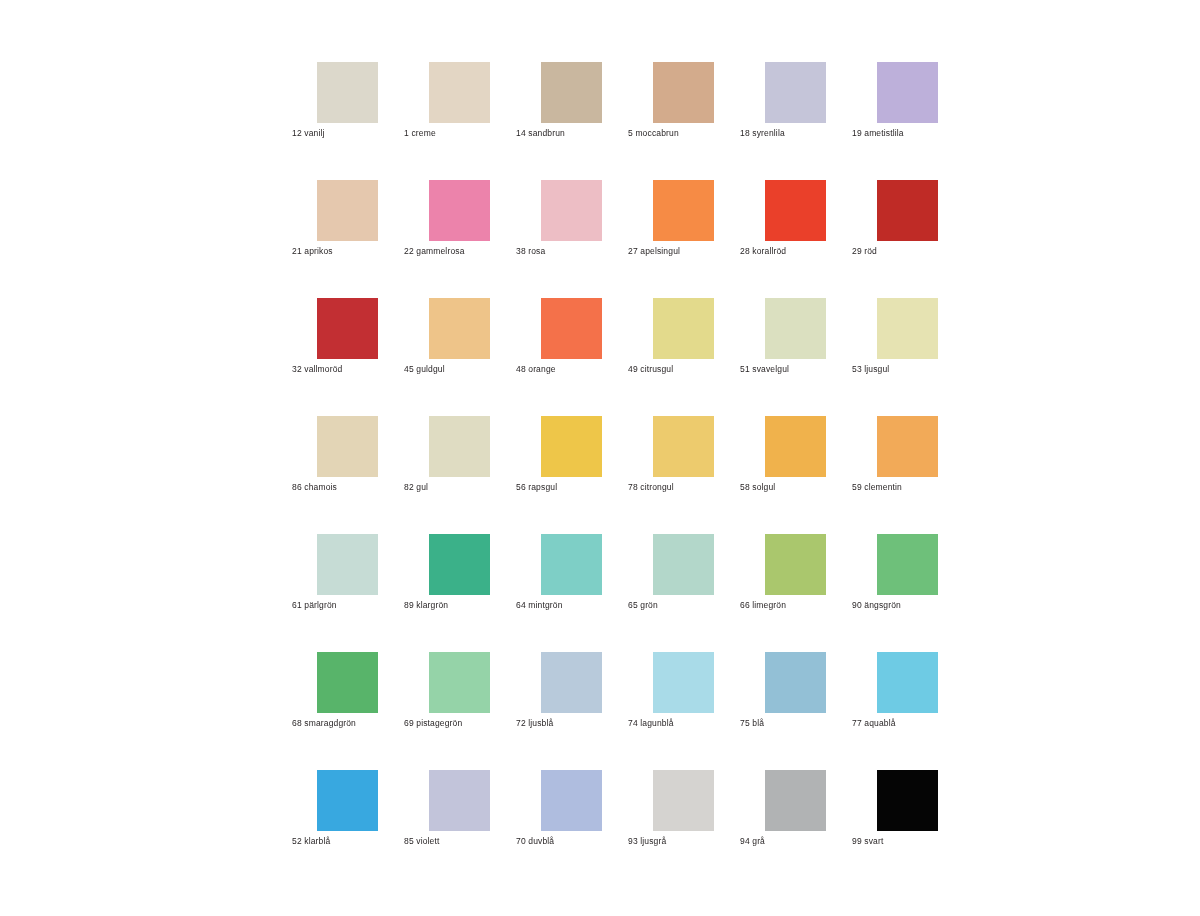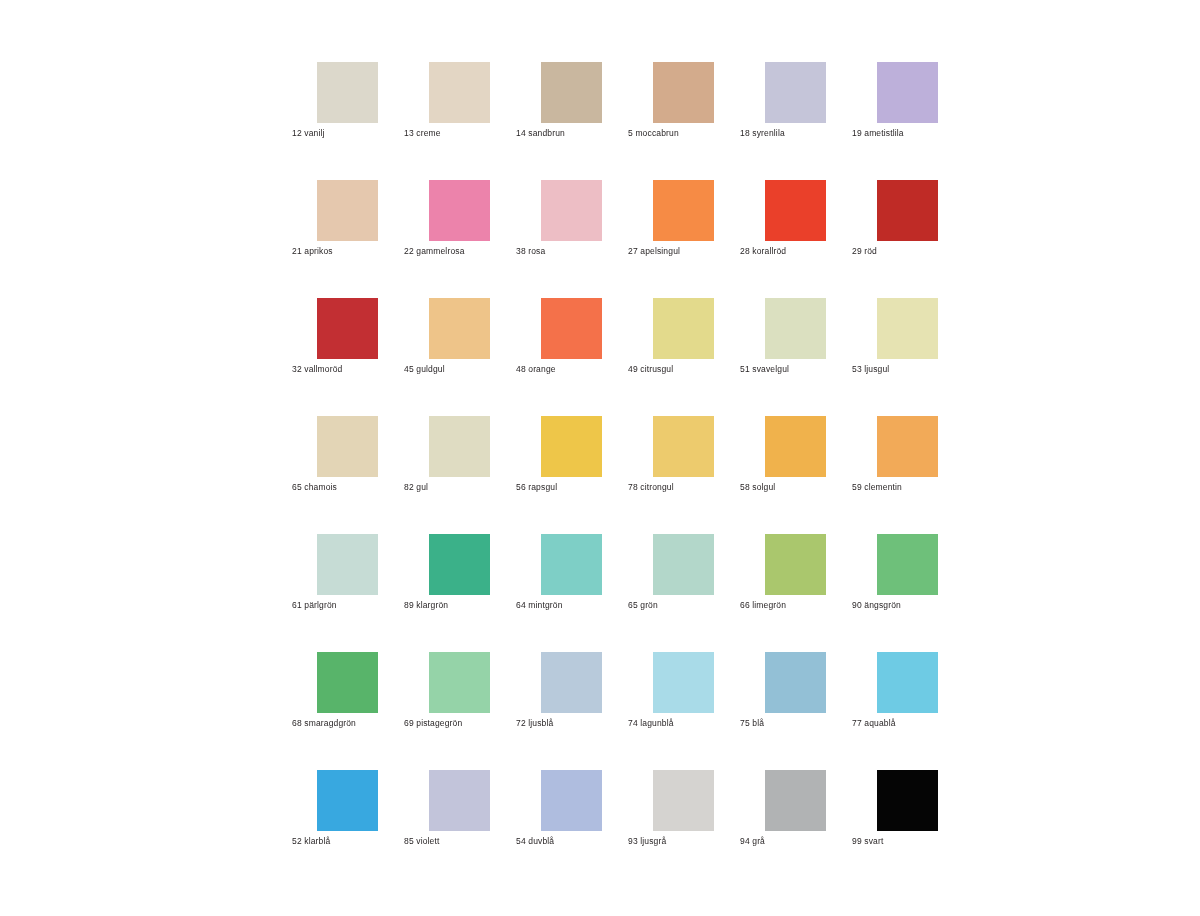--- a/index.html
+++ b/index.html
@@ -62,21 +62,21 @@
 <body style="color: rgb(35, 31, 32);">
 
 <div id="palette-page" style="background: rgb(255, 255, 255);">
   <div id="swatch-grid">
       <div class="swatch-cell">
         <div class="swatch-chip" style="background: rgb(220, 216, 203);"></div>
         <div class="swatch-label">12 vanilj</div>
       </div>
       <div class="swatch-cell">
         <div class="swatch-chip" style="background: rgb(227, 214, 196);"></div>
-        <div class="swatch-label">13 creme</div>
+        <div class="swatch-label">1 creme</div>
       </div>
       <div class="swatch-cell">
         <div class="swatch-chip" style="background: rgb(201, 183, 159);"></div>
         <div class="swatch-label">14 sandbrun</div>
       </div>
       <div class="swatch-cell">
         <div class="swatch-chip" style="background: rgb(211, 171, 140);"></div>
         <div class="swatch-label">5 moccabrun</div>
       </div>
       <div class="swatch-cell">
@@ -130,21 +130,21 @@
       <div class="swatch-cell">
         <div class="swatch-chip" style="background: rgb(219, 224, 192);"></div>
         <div class="swatch-label">51 svavelgul</div>
       </div>
       <div class="swatch-cell">
         <div class="swatch-chip" style="background: rgb(230, 227, 178);"></div>
         <div class="swatch-label">53 ljusgul</div>
       </div>
       <div class="swatch-cell">
         <div class="swatch-chip" style="background: rgb(227, 213, 182);"></div>
-        <div class="swatch-label">65 chamois</div>
+        <div class="swatch-label">86 chamois</div>
       </div>
       <div class="swatch-cell">
         <div class="swatch-chip" style="background: rgb(223, 220, 194);"></div>
         <div class="swatch-label">82 gul</div>
       </div>
       <div class="swatch-cell">
         <div class="swatch-chip" style="background: rgb(238, 198, 73);"></div>
         <div class="swatch-label">56 rapsgul</div>
       </div>
       <div class="swatch-cell">
@@ -210,21 +210,21 @@
       <div class="swatch-cell">
         <div class="swatch-chip" style="background: rgb(56, 168, 224);"></div>
         <div class="swatch-label">52 klarblå</div>
       </div>
       <div class="swatch-cell">
         <div class="swatch-chip" style="background: rgb(194, 196, 218);"></div>
         <div class="swatch-label">85 violett</div>
       </div>
       <div class="swatch-cell">
         <div class="swatch-chip" style="background: rgb(175, 189, 223);"></div>
-        <div class="swatch-label">54 duvblå</div>
+        <div class="swatch-label">70 duvblå</div>
       </div>
       <div class="swatch-cell">
         <div class="swatch-chip" style="background: rgb(213, 211, 208);"></div>
         <div class="swatch-label">93 ljusgrå</div>
       </div>
       <div class="swatch-cell">
         <div class="swatch-chip" style="background: rgb(177, 179, 180);"></div>
         <div class="swatch-label">94 grå</div>
       </div>
       <div class="swatch-cell">

